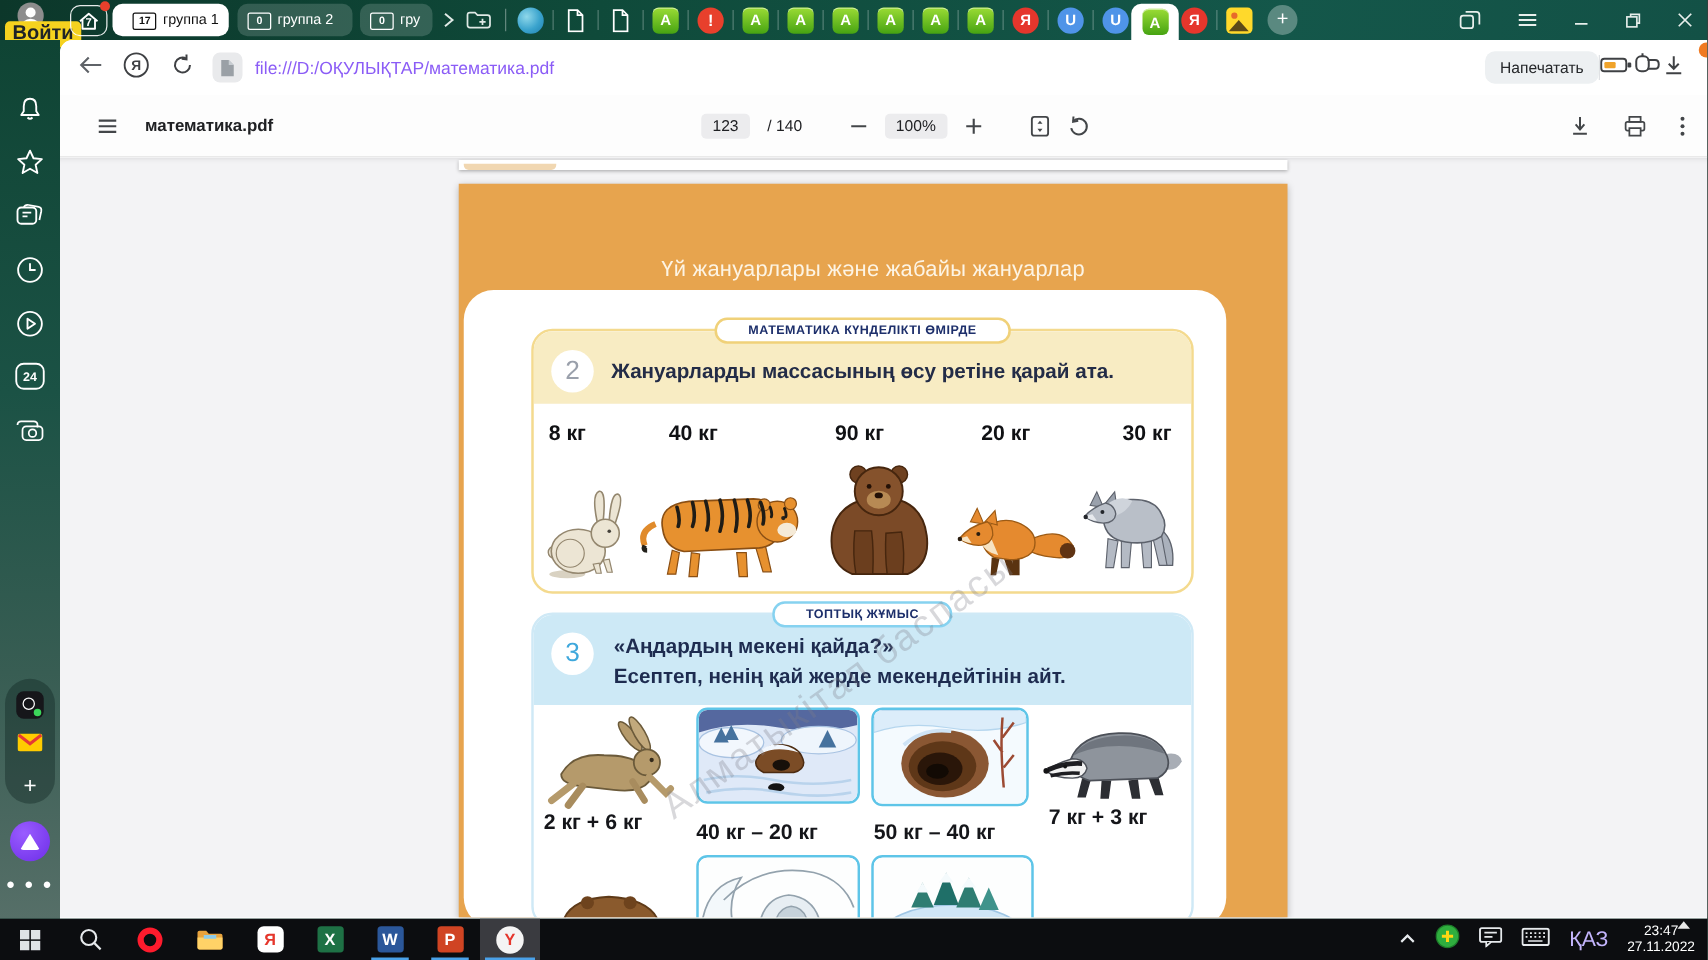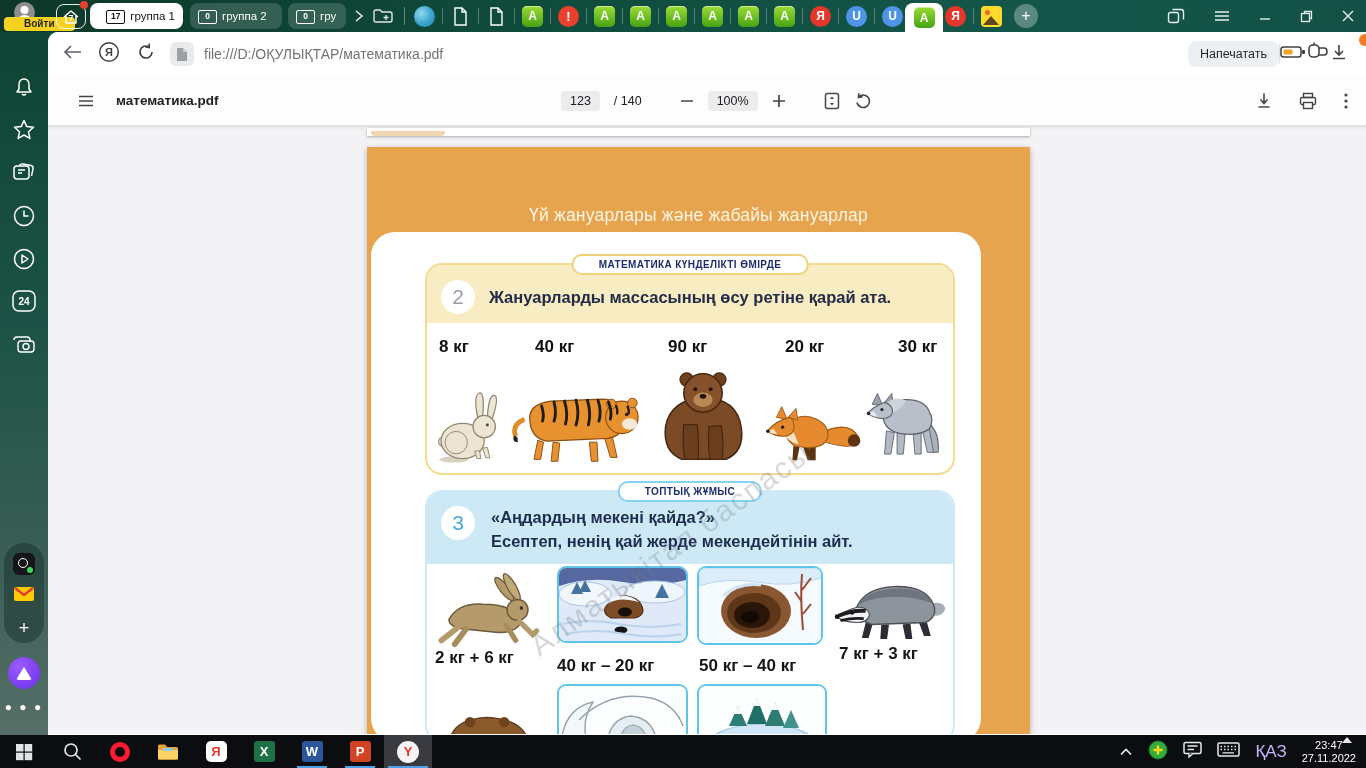--- a/index.html
+++ b/index.html
@@ -8,21 +8,21 @@
   #screen { position:relative; width:1366px; height:768px; overflow:hidden; background:#0f4c3c; }
 
   
   #tabbar { position:absolute; left:0; top:0; width:1366px; height:32px;
             background:linear-gradient(100deg,#0c372a 0%,#0f4a3a 35%,#14574a 75%,#135146 100%); }
   .profile { position:absolute; left:2px; top:1px; width:50px; height:31px; }
   .avatar { position:absolute; left:12px; top:1px; width:21px; height:21px; border-radius:50%;
             background:#8d8d8d; overflow:hidden; }
   .avatar svg { display:block; }
   .login-pill { position:absolute; left:2px; top:16px; background:#f5d21f; color:#1f2327;
-                font-size:10px; font-weight:bold; padding:1px 20px 2px; border-radius:4px; }
+                font-size:16px; font-weight:bold; padding:1px 6px 2px; border-radius:4px; }
   .home-chip { position:absolute; left:56px; top:4px; width:30px; height:25px;
                border:1.6px solid rgba(255,255,255,.9); border-radius:8px;
                display:flex; align-items:center; justify-content:center; }
   .home-chip .cnt { color:#fff; font-size:9px; font-weight:bold; margin-top:3px; }
   .red-dot { position:absolute; right:-3px; top:-4px; width:8px; height:8px; border-radius:50%;
              background:#e8402c; }
   .gtab { position:absolute; top:3px; height:26px; border-radius:8px; display:flex;
           align-items:center; gap:5px; padding:0 8px; font-size:11.5px; }
   .gtab.active { background:#fff; color:#111; }
   .gtab.idle { background:rgba(255,255,255,.16); color:#fff; }
@@ -74,21 +74,21 @@
               font-size:12px; letter-spacing:2px; }
 
   
   #content { position:absolute; left:48px; top:32px; width:1318px; height:703px;
              background:#fff; border-top-left-radius:10px; overflow:hidden; }
 
   #addressrow { position:relative; height:44px; background:#fff; display:flex; align-items:center; padding:0 14px; }
   #addressrow .nav { display:flex; align-items:center; gap:16px; }
   .filechip { width:24px; height:24px; background:#e9eaec; border-radius:6px; margin-left:14px;
               display:flex; align-items:center; justify-content:center; }
-  .url { margin-left:10px; font-size:14px; color:#737373; }
+  .url { margin-left:10px; font-size:14px; color:#8b5cf6; }
   .addr-right { margin-left:auto; display:flex; align-items:center; padding-right:4px; }
   .printbtn { background:#edf0f2; color:#26282b; font-size:12.5px; padding:6px 12px; border-radius:8px; }
   .addr-sep { width:1px; height:20px; background:#dfe1e4; }
   .update-badge { position:absolute; right:-5px; top:2px; width:12px; height:12px; border-radius:50%; background:#f07a22; }
 
   #pdftoolbar { position:relative; height:50px; background:#fdfdfd; border-bottom:1px solid #e2e2e2;
                 display:flex; align-items:center; }
   .tb-left { display:flex; align-items:center; gap:22px; padding-left:30px; }
   .fname { font-size:13.5px; font-weight:bold; color:#202124; }
   .tb-center { position:absolute; left:50%; transform:translateX(-47%); display:flex; align-items:center; gap:14px; }

